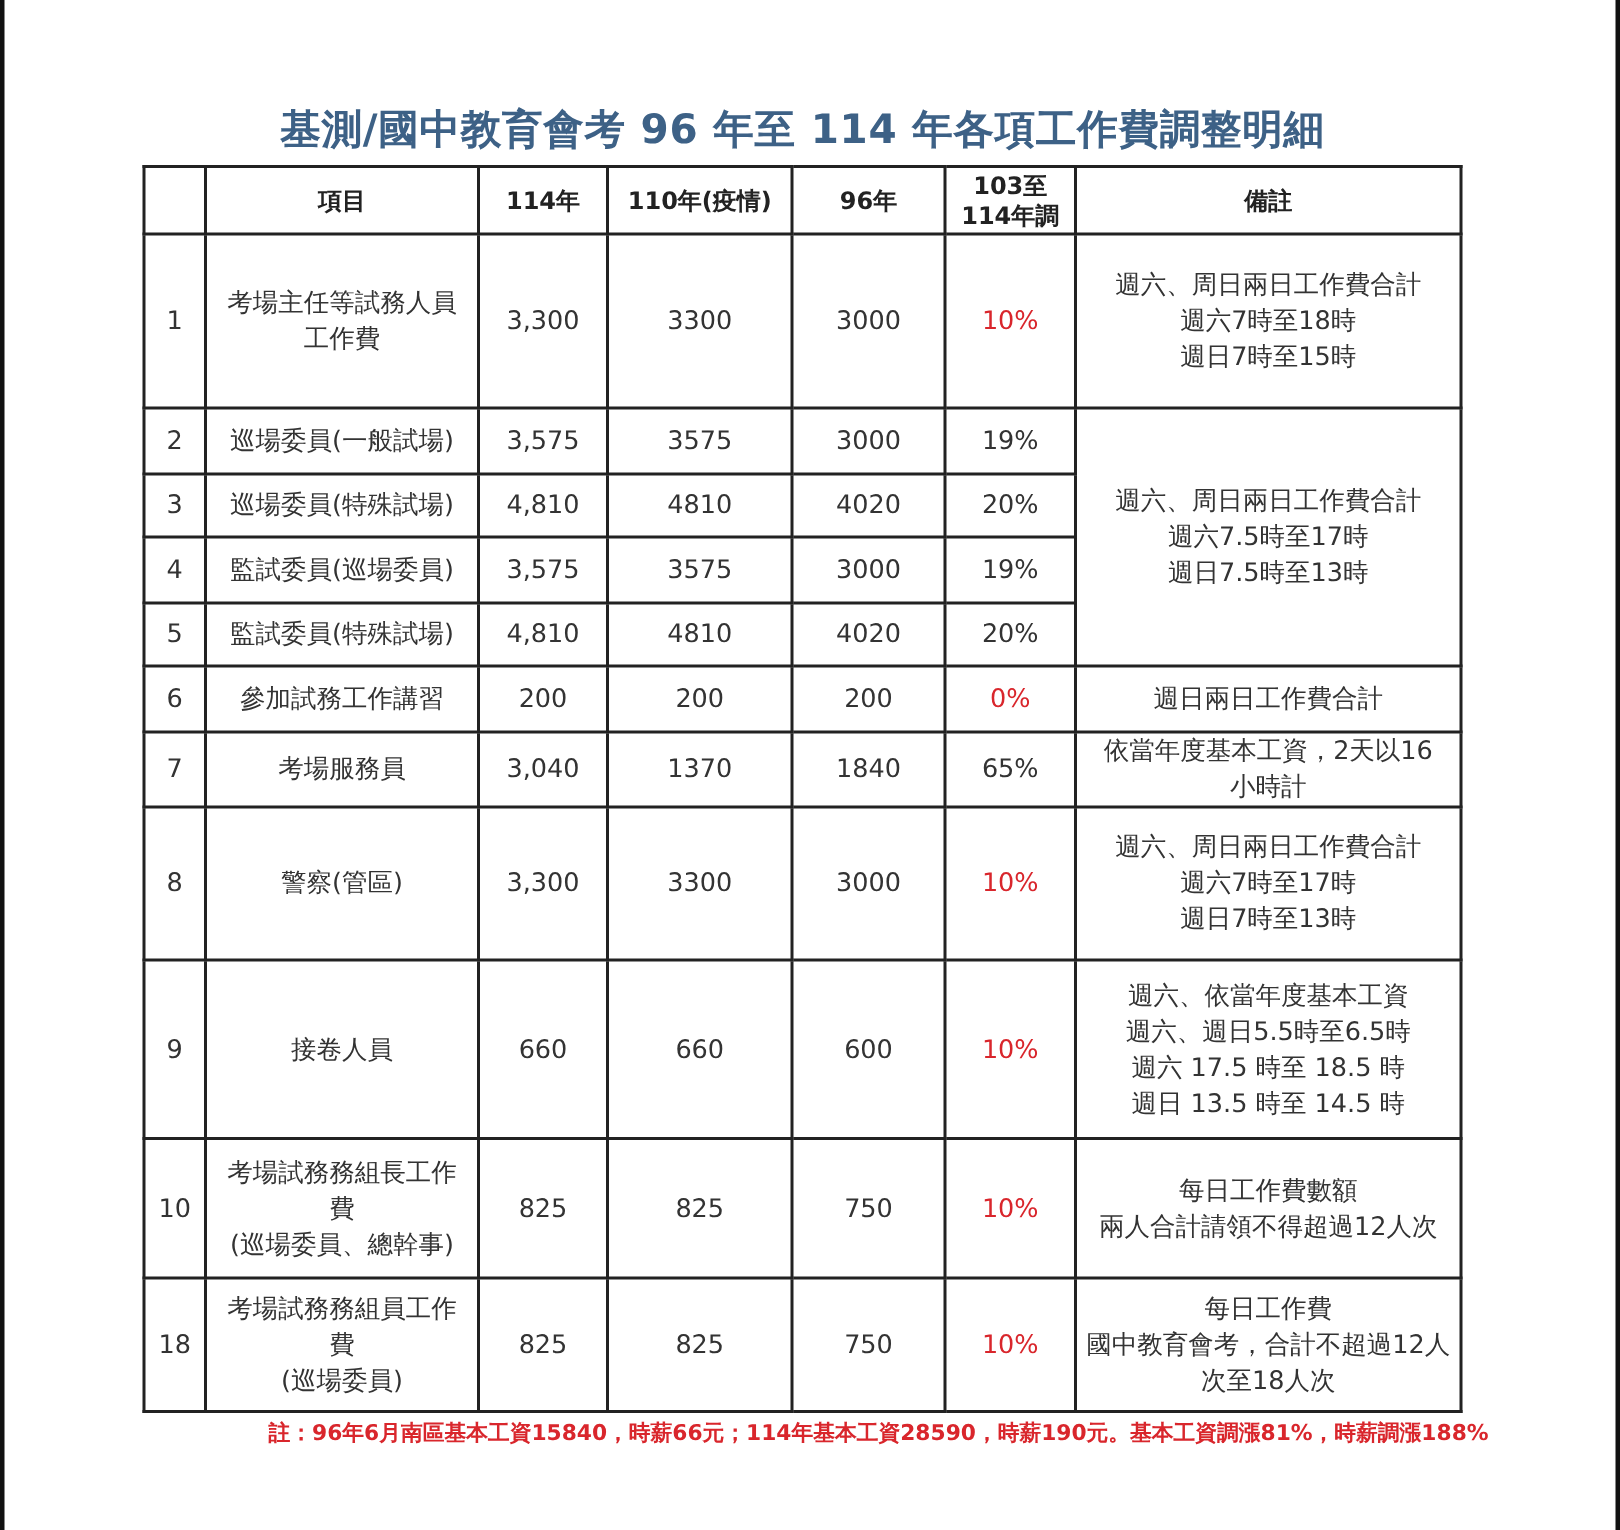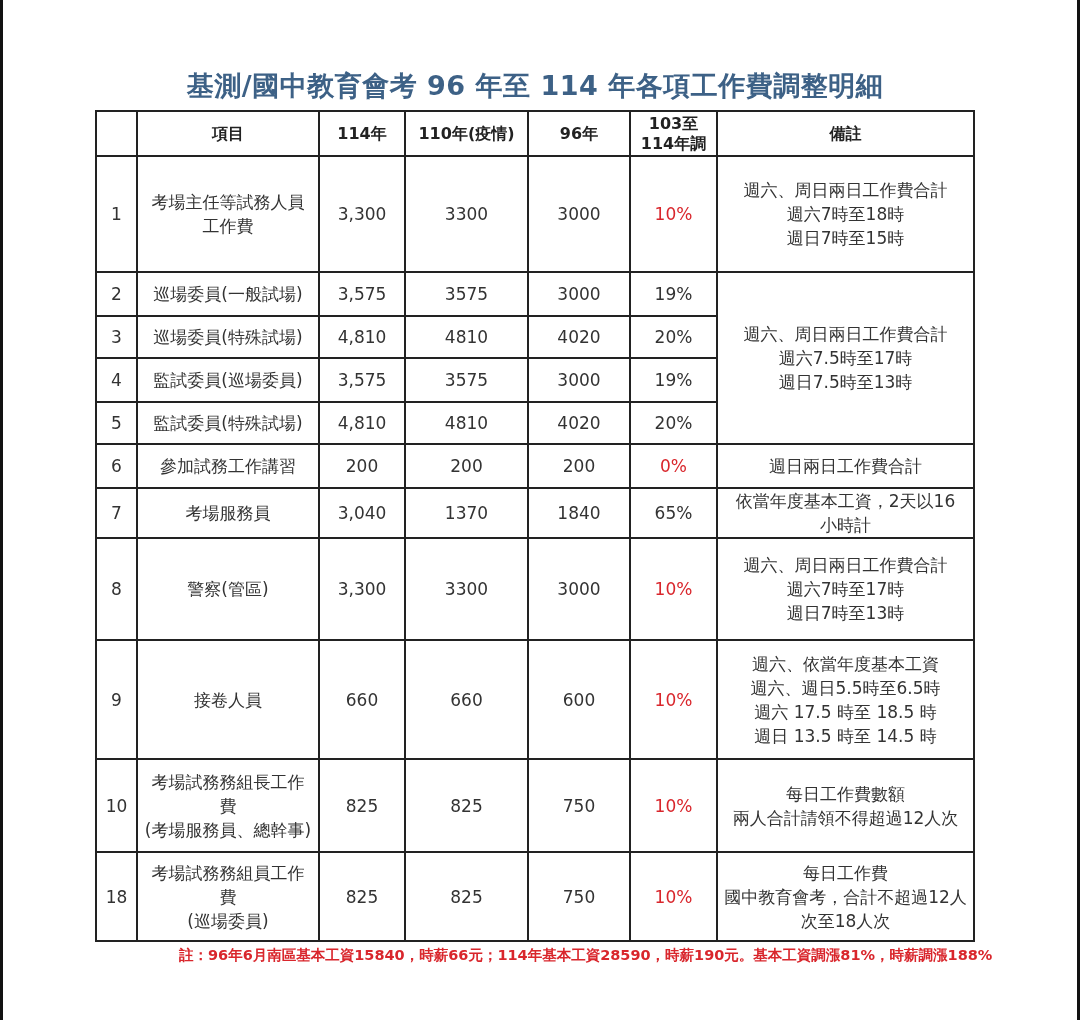--- a/index.html
+++ b/index.html
@@ -176,21 +176,21 @@
         <div>週六 17.5 時至 18.5 時</div>
         <div>週日 13.5 時至 14.5 時</div>
       </td>
     </tr>
 
     <tr style="height:93px">
       <td>10</td>
       <td class="item">
         <div>考場試務務組長工作</div>
         <div>費</div>
-        <div>(考場服務員、總幹事)</div>
+        <div>(巡場委員、總幹事)</div>
       </td>
       <td>825</td>
       <td>825</td>
       <td>750</td>
       <td class="red">10%</td>
       <td class="remark">
         <div>每日工作費數額</div>
         <div>兩人合計請領不得超過12人次</div>
       </td>
     </tr>

